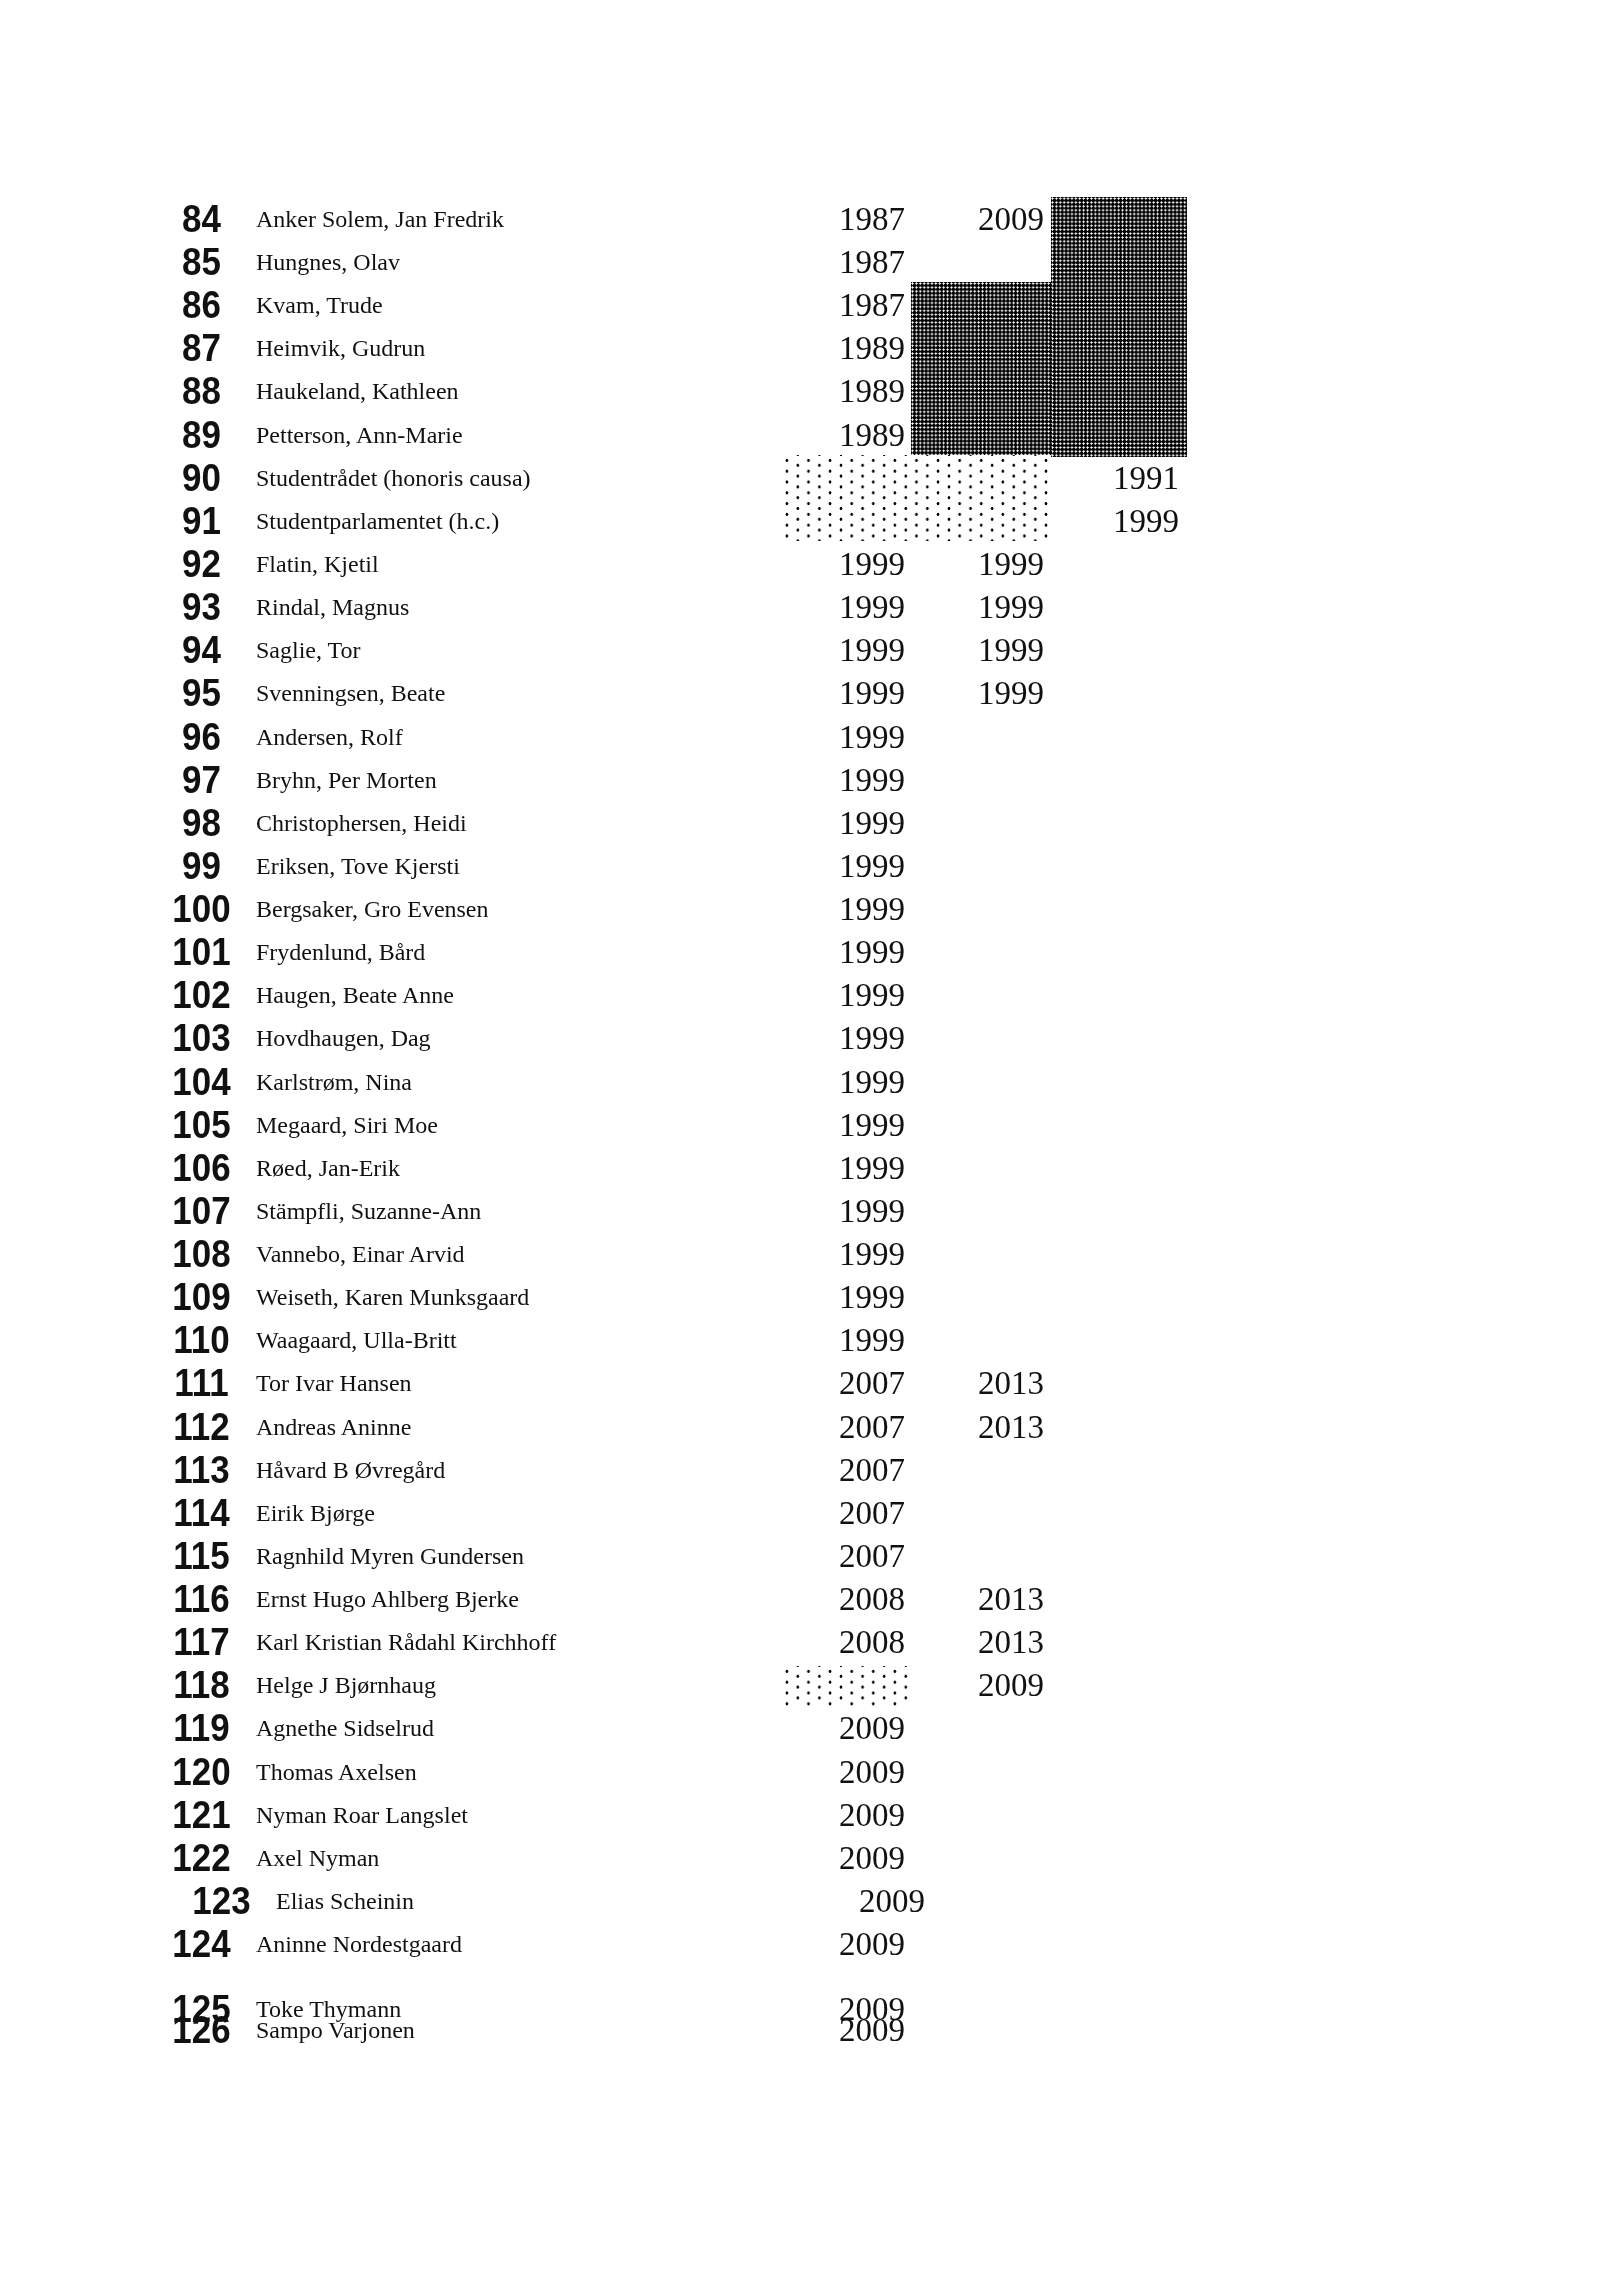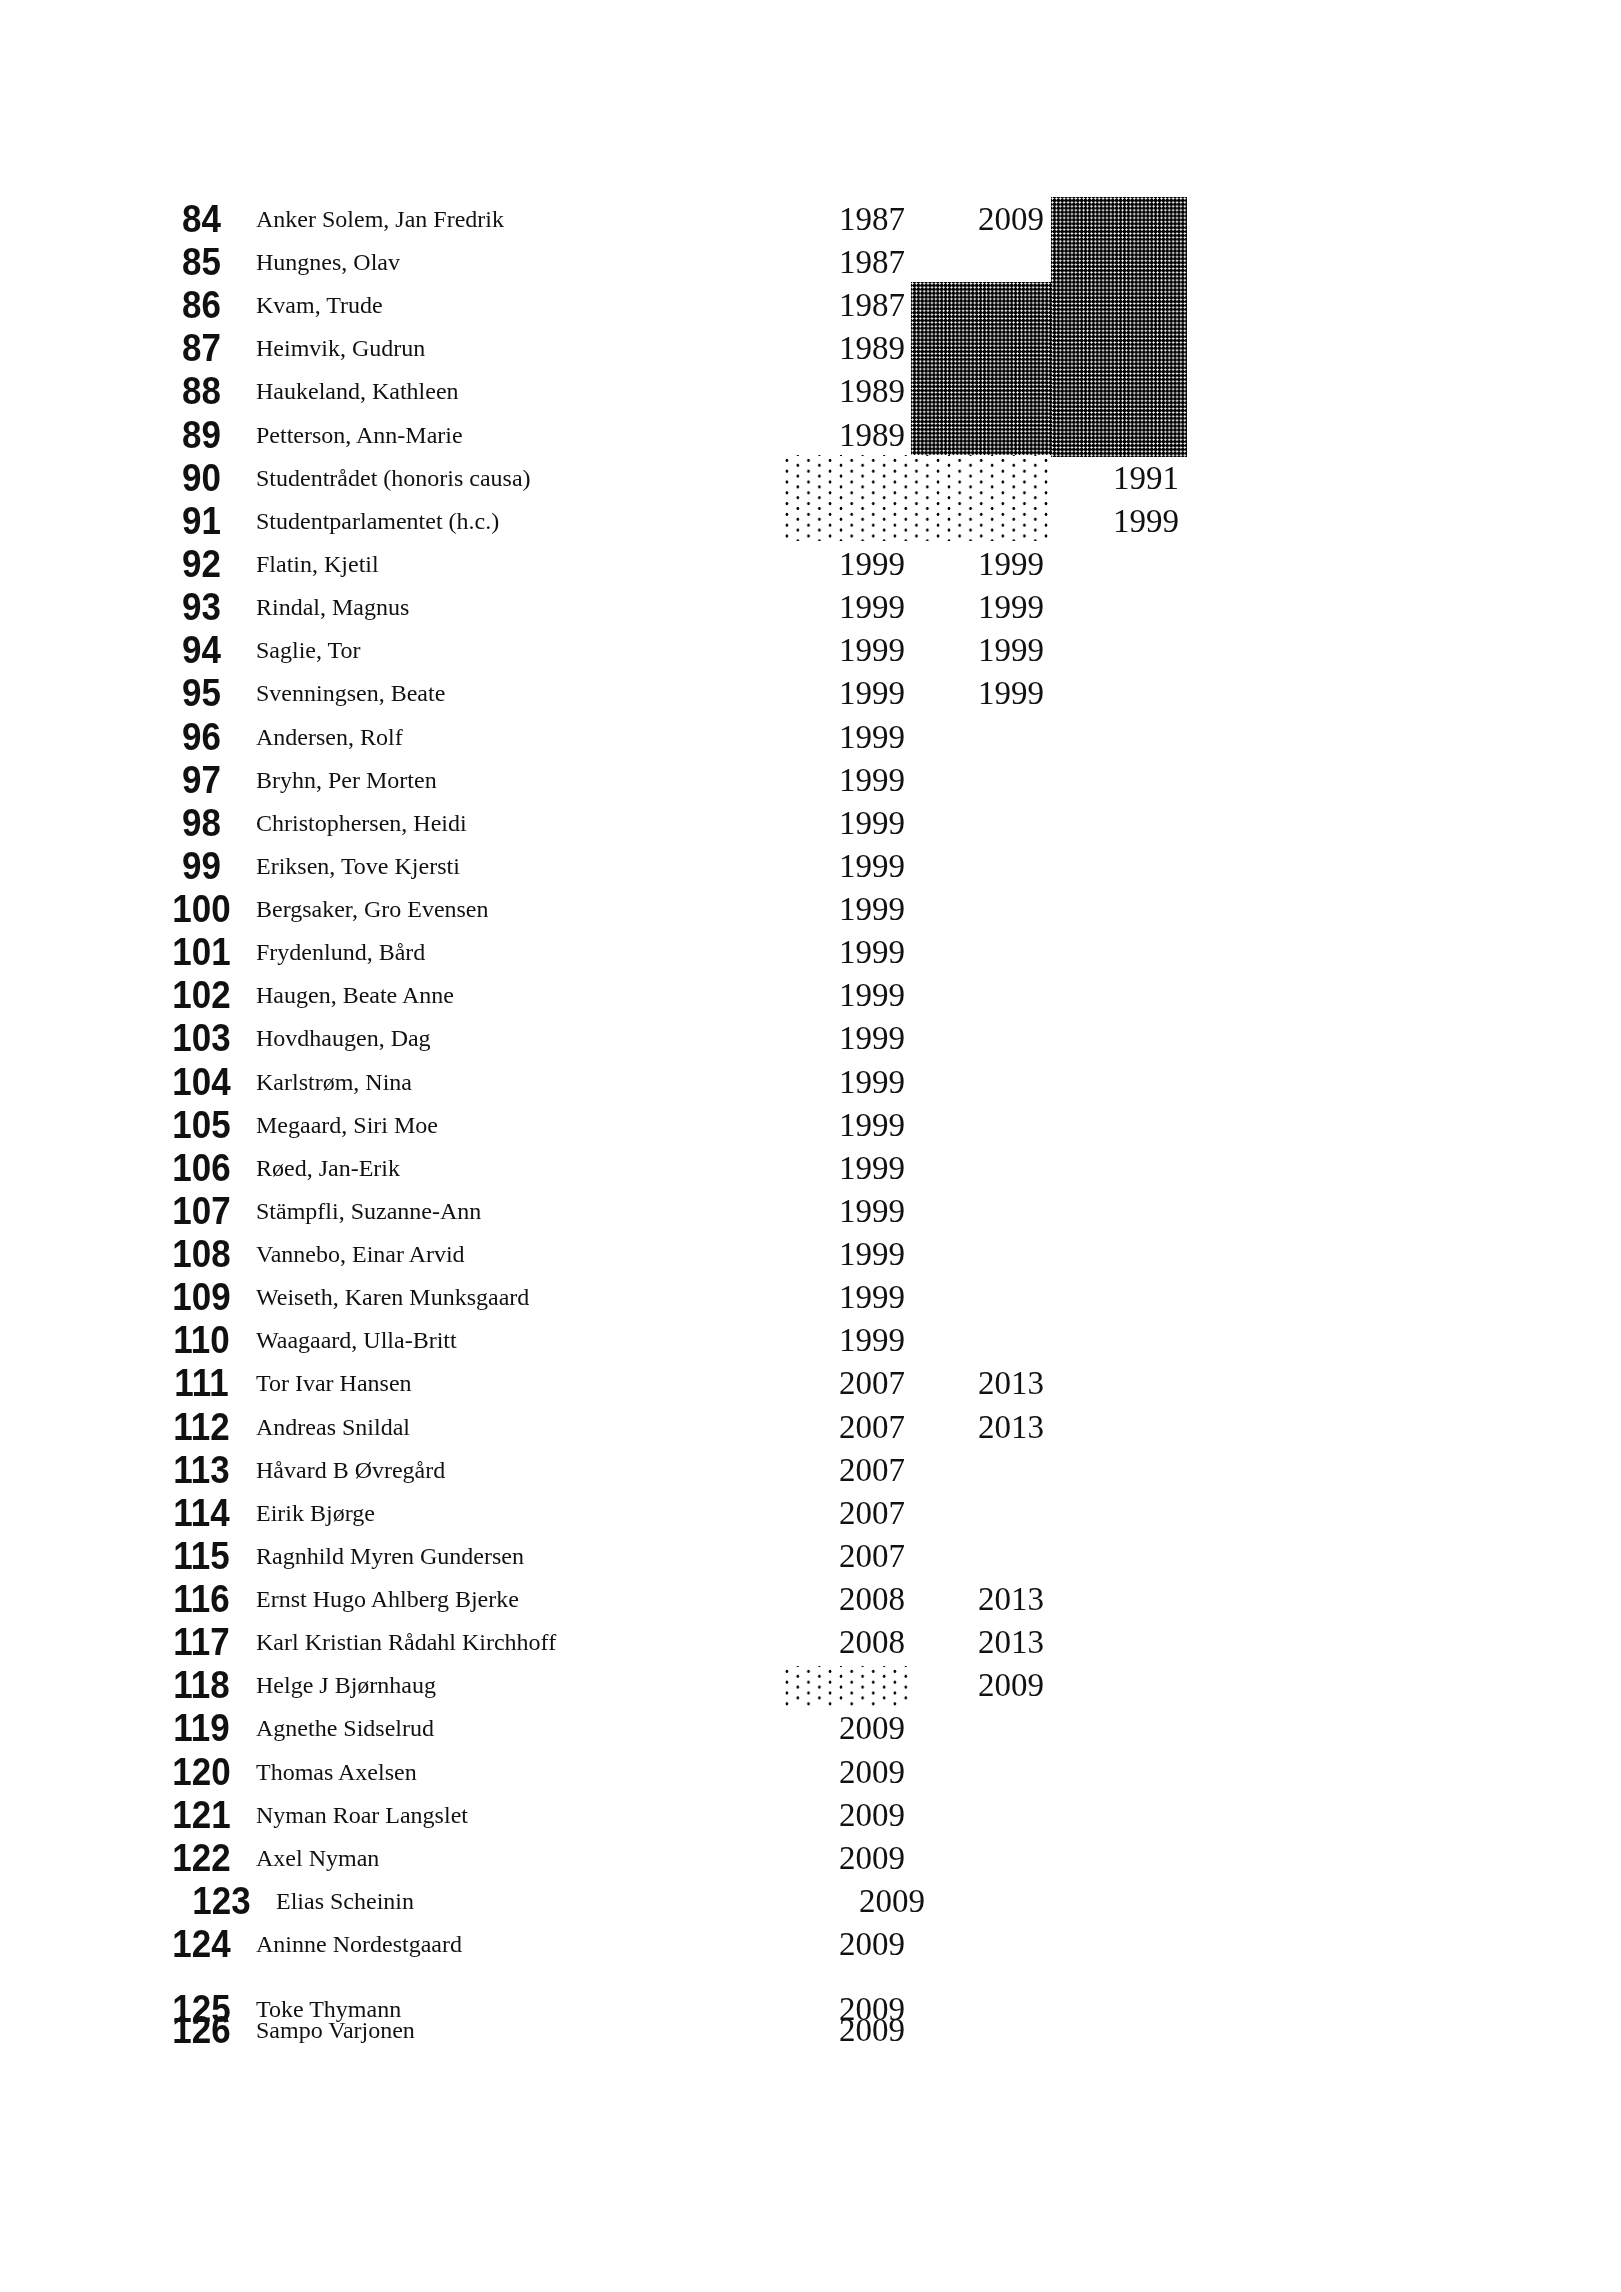--- a/index.html
+++ b/index.html
@@ -242,21 +242,21 @@
       </div>
       <div class="row" style="top: 1362px;">
         <span class="num">111</span>
         <span class="name">Tor Ivar Hansen</span>
         <span class="year y1">2007</span>
         <span class="year y2">2013</span>
         <span class="year y3"></span>
       </div>
       <div class="row" style="top: 1406px;">
         <span class="num">112</span>
-        <span class="name">Andreas Snildal</span>
+        <span class="name">Andreas Aninne</span>
         <span class="year y1">2007</span>
         <span class="year y2">2013</span>
         <span class="year y3"></span>
       </div>
       <div class="row" style="top: 1449px;">
         <span class="num">113</span>
         <span class="name">Håvard B Øvregård</span>
         <span class="year y1">2007</span>
         <span class="year y2"></span>
         <span class="year y3"></span>

